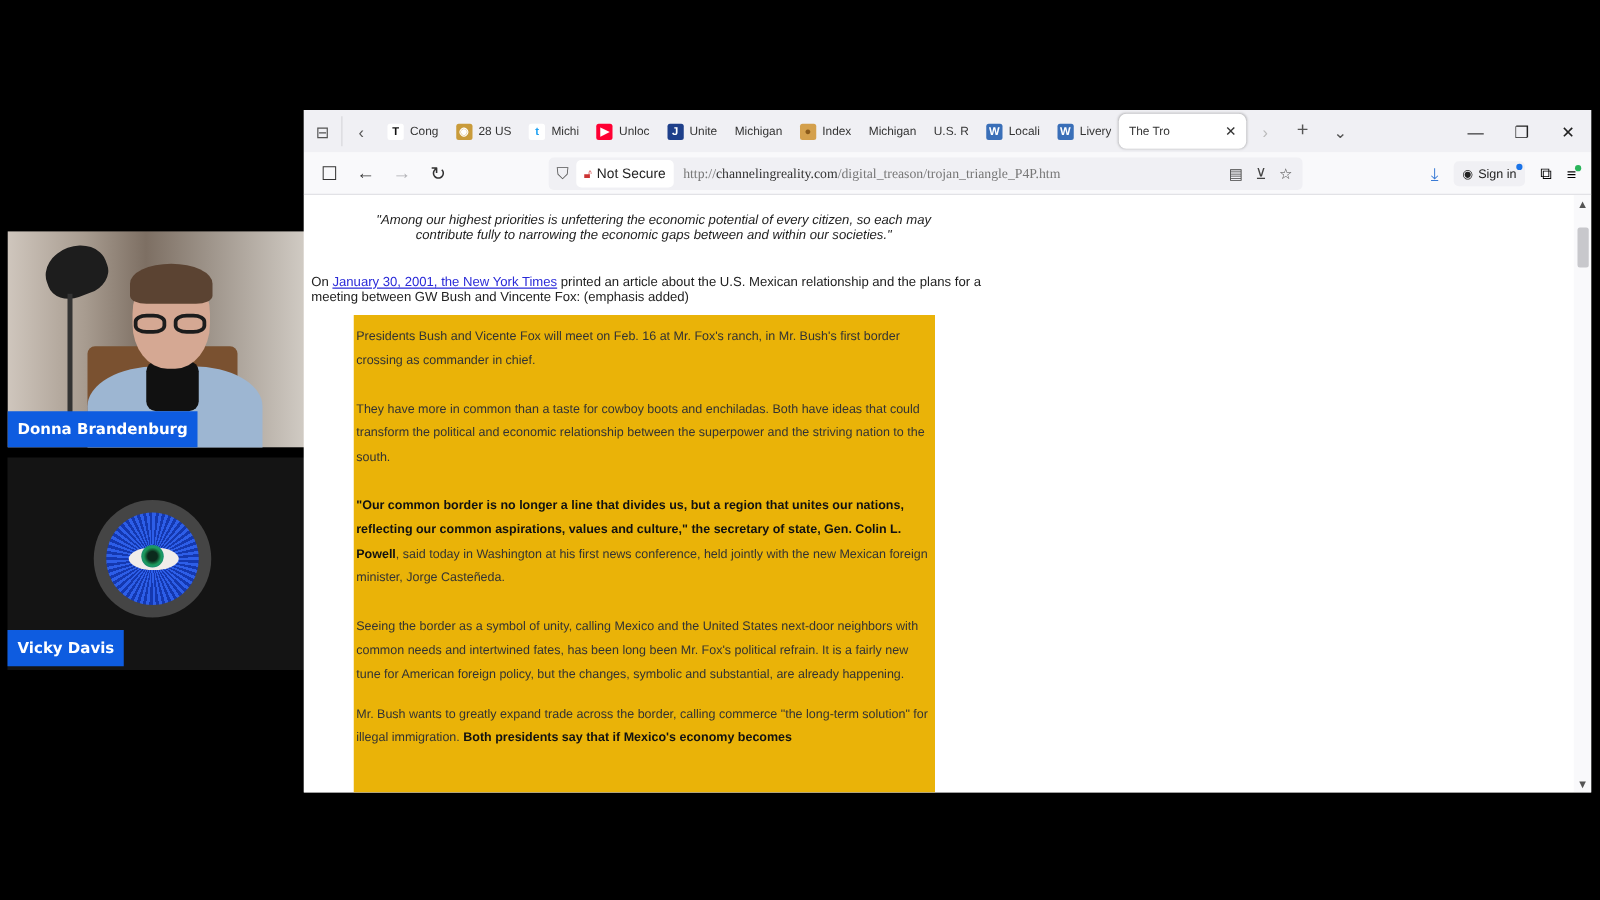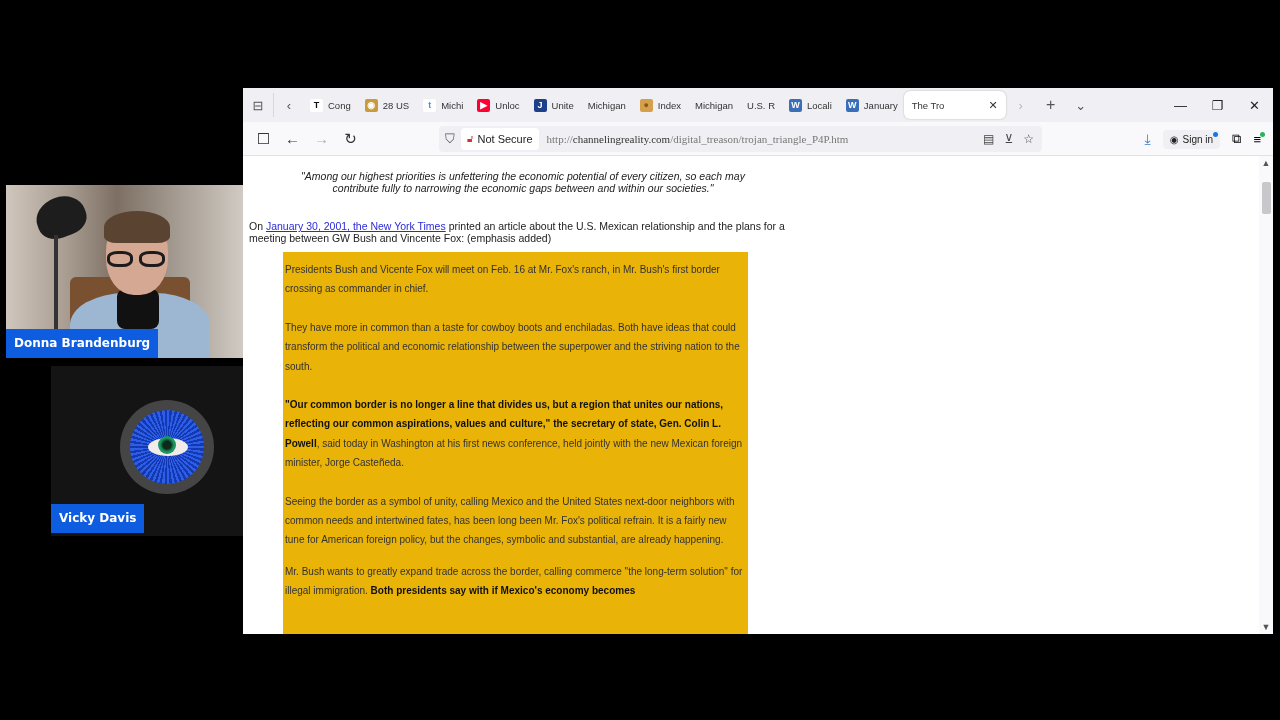--- a/index.html
+++ b/index.html
@@ -2,21 +2,21 @@
 <html><head>
   <meta charset="utf-8">
   <style>
     * { box-sizing: border-box; margin: 0; padding: 0; }
     html, body { width: 1280px; height: 720px; overflow: hidden; background: #000; font-family: "Liberation Sans", sans-serif; }
     #stage { position: relative; width: 1280px; height: 720px; background: #000; }
 
     
     .tile { position: absolute; left: 6px; width: 246px; background: #141414; padding-left: 37px; }
     .tile-1 { top: 185px; height: 173px; overflow: hidden; }
-    .tile-2 { top: 366px; height: 170px; margin-left: 45px; }
+    .tile-2 { top: 366px; height: 170px; }
     .cam-bg { position: absolute; inset: 0;
       background: linear-gradient(90deg, #cfc6bd 0%, #a89c90 25%, #7d6f63 45%, #9d9389 65%, #d6d1ca 100%); }
     .cam-lamp { position: absolute; left: 30px; top: 12px; width: 50px; height: 40px; border-radius: 50% 50% 40% 40%; background: #1d1d1d; transform: rotate(-20deg); }
     .cam-lamp-pole { position: absolute; left: 48px; top: 50px; width: 4px; height: 100px; background: #333; }
     .cam-chair { position: absolute; left: 64px; top: 92px; width: 120px; height: 60px; background: #7a5130; border-radius: 6px; }
     .cam-person-head { position: absolute; left: 100px; top: 30px; width: 62px; height: 80px; border-radius: 45%; background: #d5a893; }
     .cam-hair { position: absolute; left: 98px; top: 26px; width: 66px; height: 32px; border-radius: 50% 50% 20% 20%; background: #5b4332; }
     .cam-glasses { position: absolute; left: 101px; top: 66px; width: 60px; height: 16px; }
     .cam-glasses span { position: absolute; top: 0; width: 26px; height: 16px; border: 3px solid #1c1c1c; border-radius: 40%; }
     .cam-body { position: absolute; left: 64px; top: 108px; width: 140px; height: 80px; border-radius: 40% 40% 0 0; background: #9db6d2; }
@@ -139,21 +139,21 @@
           </div>
           <div class="tab">
             <span class="lbl">U.S. R</span>
           </div>
           <div class="tab">
             <span class="fav" style="background: rgb(58, 111, 184); color: rgb(255, 255, 255);">W</span>
             <span class="lbl">Locali</span>
           </div>
           <div class="tab">
             <span class="fav" style="background: rgb(58, 111, 184); color: rgb(255, 255, 255);">W</span>
-            <span class="lbl">January</span>
+            <span class="lbl">Livery</span>
           </div>
         </div>
       <div class="tab active">
         <span class="lbl">The Tro</span>
         <span class="x">✕</span>
       </div>
       <div class="tb-icon" style="color:#bbb">›</div>
       <div class="tb-icon" style="font-size:16px">+</div>
       <div class="tb-icon">⌄</div>
       <div class="win-ctl">
@@ -197,21 +197,21 @@
       <div class="quote" style="top:14px"><i>"Among our highest priorities is unfettering the economic potential of every citizen, so each may</i></div>
       <div class="quote" style="top:26px"><i>contribute fully to narrowing the economic gaps between and within our societies."</i></div>
 
       <div class="intro"><span>On </span><a>January 30, 2001, the New York Times</a><span> printed an article about the U.S. Mexican relationship and the plans for a meeting between GW Bush and Vincente Fox:  (emphasis added)</span></div>
 
       <div class="article">
         <p>Presidents Bush and Vicente Fox will meet on Feb. 16 at Mr. Fox's ranch, in Mr. Bush's first border crossing as commander in chief.</p>
         <p>They have more in common than a taste for cowboy boots and enchiladas. Both have ideas that could transform the political and economic relationship between the superpower and the striving nation to the south.</p>
         <p><b>"Our common border is no longer a line that divides us, but a region that unites our nations, reflecting our common aspirations, values and culture," the secretary of state, Gen. Colin L. Powell</b><span>, said today in Washington at his first news conference, held jointly with the new Mexican foreign minister, Jorge Casteñeda.</span></p>
         <p style="margin-bottom:12px">Seeing the border as a symbol of unity, calling Mexico and the United States next-door neighbors with common needs and intertwined fates, has been long been Mr. Fox's political refrain. It is a fairly new tune for American foreign policy, but the changes, symbolic and substantial, are already happening.</p>
-        <p><span>Mr. Bush wants to greatly expand trade across the border, calling commerce "the long-term solution" for illegal immigration. </span><b>Both presidents say with if Mexico's economy becomes</b></p>
+        <p><span>Mr. Bush wants to greatly expand trade across the border, calling commerce "the long-term solution" for illegal immigration. </span><b>Both presidents say that if Mexico's economy becomes</b></p>
       </div>
     </div>
 
     <div class="scrollbar">
       <div class="sb-up">▲</div>
       <div class="sb-thumb"></div>
       <div class="sb-down">▼</div>
     </div>
   </div>
 </div>

